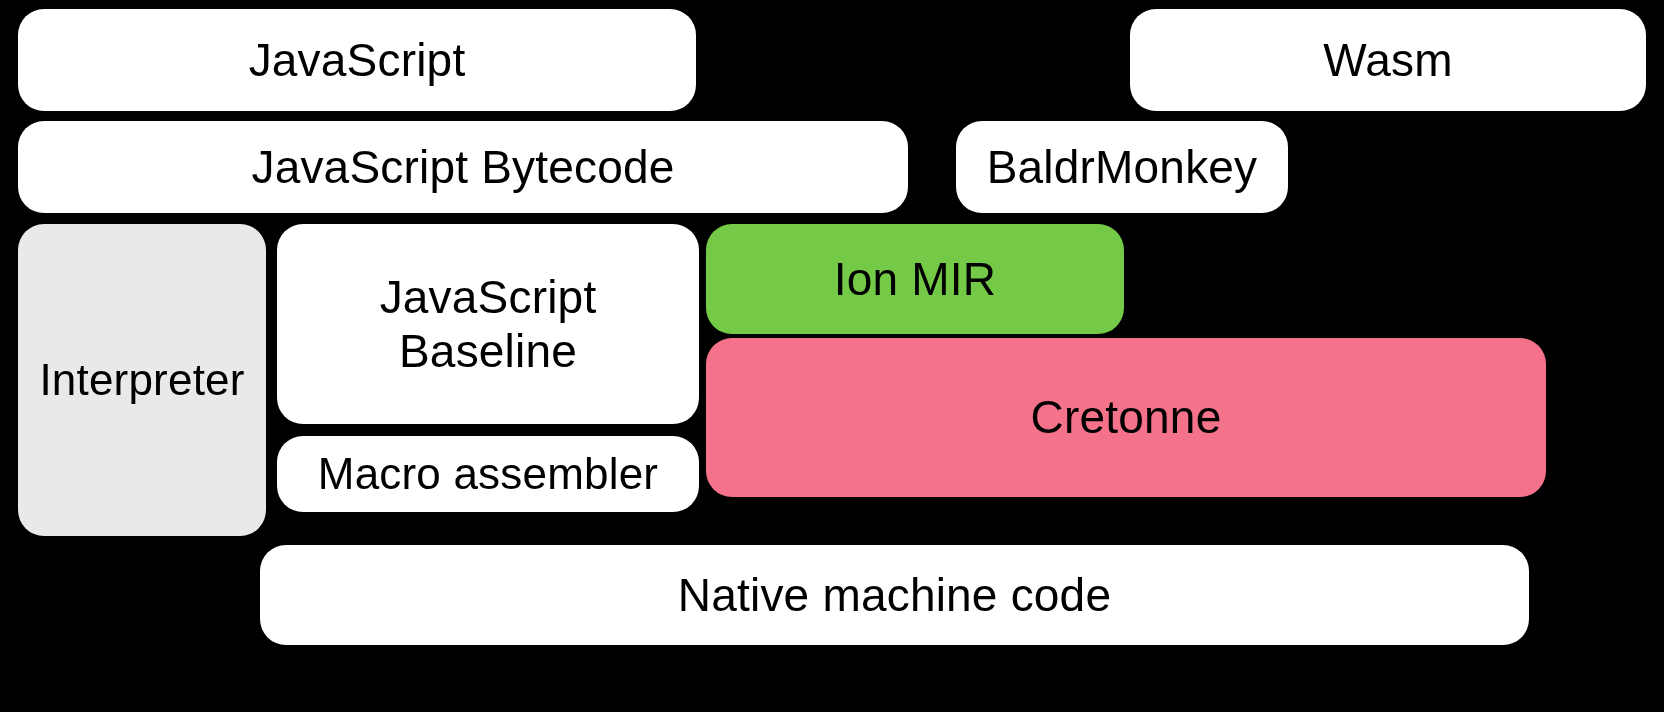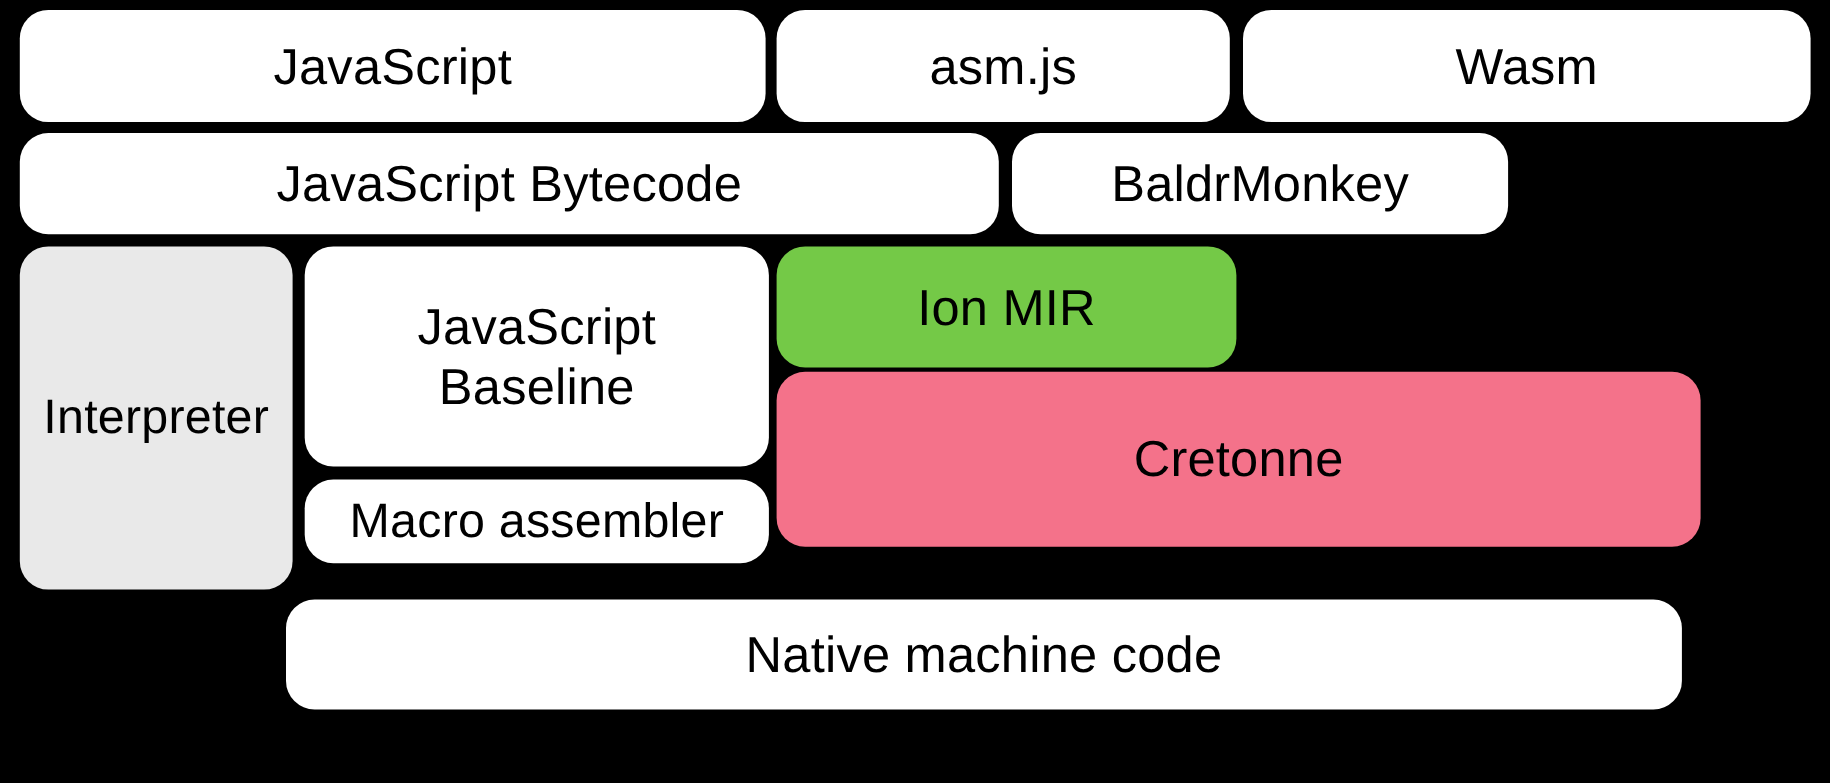--- a/index.html
+++ b/index.html
@@ -41,40 +41,39 @@
   .box.green   { background: #74c947; }
   .box.pink    { background: #f4728a; }
 
   
   #box-javascript      { left: 18px;   top: 9px;   width: 678px; height: 102px; }
   #box-asmjs           { left: 706px;  top: 9px;   width: 412px; height: 102px; }
   #box-wasm            { left: 1130px; top: 9px;   width: 516px; height: 102px; }
 
   
   #box-js-bytecode     { left: 18px;   top: 121px; width: 890px; height: 92px; }
-  #box-baldrmonkey     { left: 920px;  top: 121px; width: 451px; height: 92px; }
+  #box-baldrmonkey     { left: 956px;  top: 121px; width: 332px; height: 92px; }
 
   
   #box-interpreter     { left: 18px;   top: 224px; width: 248px; height: 312px; font-size: 44px; }
   #box-js-baseline     { left: 277px;  top: 224px; width: 422px; height: 200px; }
   #box-macro-assembler { left: 277px;  top: 436px; width: 422px; height: 76px; font-size: 44px; }
   #box-ion-mir         { left: 706px;  top: 224px; width: 418px; height: 110px; }
   #box-cretonne        { left: 706px;  top: 338px; width: 840px; height: 159px; }
 
   
   #box-native-code     { left: 260px;  top: 545px; width: 1269px; height: 100px; }
 </style>
 </head>
 <body>
 
 <div id="diagram">
 
   <div class="box" id="box-javascript">JavaScript</div>
 
-  <div class="box" id="box-asmjs">asm.js</div>
 
   <div class="box" id="box-wasm">Wasm</div>
 
   <div class="box" id="box-js-bytecode">JavaScript Bytecode</div>
 
   <div class="box" id="box-baldrmonkey">BaldrMonkey</div>
 
   <div class="box gray" id="box-interpreter">Interpreter</div>
 
   <div class="box" id="box-js-baseline">JavaScript

